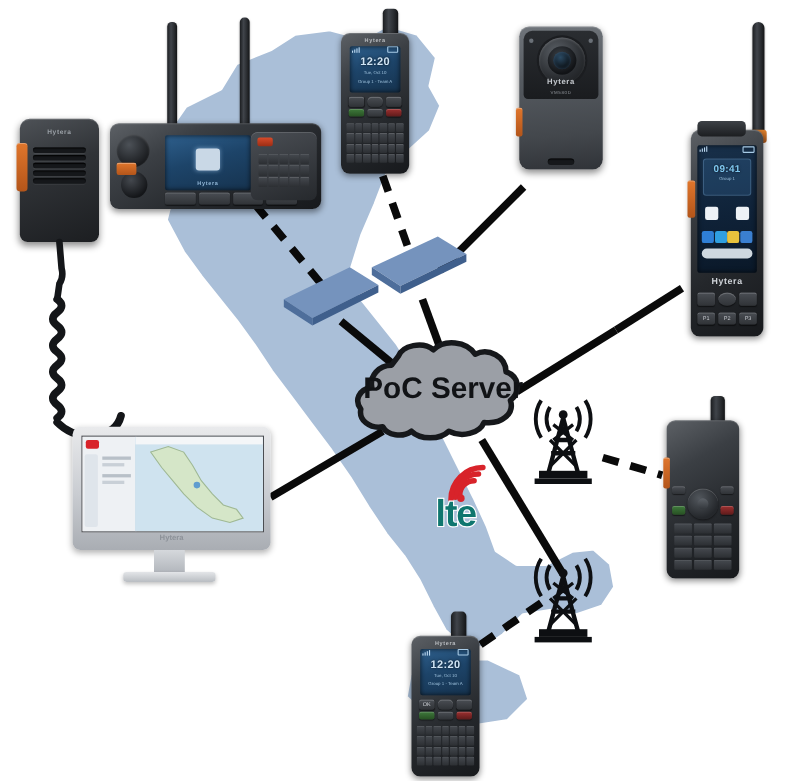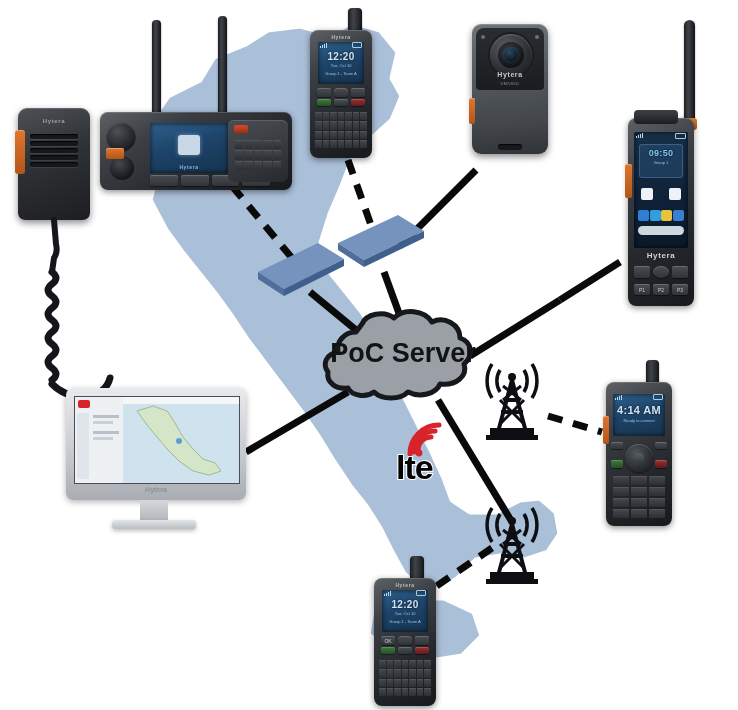--- a/index.html
+++ b/index.html
@@ -44,21 +44,21 @@
   
   .wifi-badge{position:absolute;display:flex;align-items:center;justify-content:center;
               background:#000;border-radius:50%/50%;}
   .wifi-badge .wtxt{color:#fff;font-weight:bold;font-style:italic;letter-spacing:-.5px;}
   .wifi-badge .woval{background:#fff;border-radius:50%;display:flex;align-items:center;
                      justify-content:center;color:#000;font-weight:bold;font-style:italic;}
 
   
   .lte-badge{position:absolute;}
   .lte-badge .ltetxt{position:absolute;left:0;bottom:0;font-weight:bold;
-      color:#000000;-webkit-text-stroke:2px #ffffff;paint-order:stroke fill;letter-spacing:-1px;}
+      color:#0f766e;-webkit-text-stroke:2px #ffffff;paint-order:stroke fill;letter-spacing:-1px;}
 
   
   .mon-body{position:absolute;left:0;top:0;width:100%;height:100%;
      border-radius:7px;background:linear-gradient(180deg,#e9eaec 0%,#c9ccd1 55%,#a9adb3 100%);
      box-shadow:0 2px 6px rgba(0,0,0,.3);}
   .mon-screen{position:absolute;overflow:hidden;background:#fff;border:1px solid #4a4d52;}
   .mon-side{position:absolute;left:0;top:0;bottom:0;background:#eef1f4;border-right:1px solid #d2d7dc;}
   .mon-map{position:absolute;right:0;top:0;bottom:0;background:#cfe3ef;}
   .mon-brand{position:absolute;left:0;right:0;text-align:center;color:#8d9299;font-weight:bold;}
   .mon-stand{position:absolute;background:linear-gradient(180deg,#d5d8dc,#b0b4ba);}
@@ -346,21 +346,21 @@
         <span class="sb-dots">
           <i style="height:2px;"></i>
             <i style="height:3px;"></i>
             <i style="height:4px;"></i>
             <i style="height:5px;"></i>
         </span>
         <span style="width:9px;height:4px;border:1px solid #a8cbe6;border-radius:1px;"></span>
       </div>
       <div style="position:absolute;left:5px;top:12px;right:5px;height:32px;border-radius:3px;
                   background:rgba(70,130,190,.22);border:1px solid rgba(150,200,240,.25);"></div>
-      <div class="scr-time" style="top:16px;font-size:9px;color:#7fc8f0;">09:50</div>
+      <div class="scr-time" style="top:16px;font-size:9px;color:#7fc8f0;">09:41</div>
       <div class="scr-sub" style="top:28px;font-size:4px;">Group 1</div>
       <div style="position:absolute;left:7px;top:56px;right:7px;display:flex;justify-content:space-between;">
         <span style="width:12px;height:12px;border-radius:2px;background:#eef2f6;"></span>
         <span style="width:12px;height:12px;border-radius:2px;background:#eef2f6;"></span>
       </div>
       <div style="position:absolute;left:4px;top:78px;right:4px;display:flex;justify-content:space-between;">
         <span style="width:11px;height:11px;border-radius:2px;background:#2f7fd6;"></span>
         <span style="width:11px;height:11px;border-radius:2px;background:#2f9fe0;"></span>
         <span style="width:11px;height:11px;border-radius:2px;background:#e8c23c;"></span>
         <span style="width:11px;height:11px;border-radius:2px;background:#3a7fd0;"></span>
@@ -389,33 +389,20 @@
                    font-size:5px;color:#c7cbd0;">
         <em style="font-style:normal;">P3</em>
       </span>
     </div>
   </div>
 
   <div class="dev" style="left:606px;top:382px;width:66px;height:144px;">
     <div class="ant" style="left:40px;top:-22px;width:13px;height:30px;border-radius:4px;"></div>
     <div class="shell"></div>
     <div class="orange" style="left:-3px;top:34px;width:6px;height:28px;"></div>
-    <div class="screen" style="left:7px;top:12px;width:52px;height:42px;">
-      <div class="statusbar" style="height:6px;">
-        <span class="sb-dots">
-          <i style="height:2px;"></i>
-            <i style="height:3px;"></i>
-            <i style="height:4px;"></i>
-            <i style="height:5px;"></i>
-        </span>
-        <span style="width:8px;height:4px;border:1px solid #a8cbe6;border-radius:1px;"></span>
-      </div>
-      <div class="scr-time" style="top:10px;font-size:11px;">4:14 AM</div>
-      <div class="scr-sub" style="top:24px;font-size:4px;">Ready to connect</div>
-    </div>
     <div style="position:absolute;left:19px;top:62px;width:28px;height:28px;border-radius:50%;
                 background:radial-gradient(circle at 38% 32%,#51565c,#24272b 70%);
                 box-shadow:0 1px 2px rgba(0,0,0,.55),inset 0 1px 0 rgba(255,255,255,.18);">
       <span style="position:absolute;left:9px;top:9px;width:10px;height:10px;border-radius:50%;
                    background:linear-gradient(180deg,#5c6167,#33373c);"></span>
     </div>
     <span class="key" style="left:5px;top:60px;width:12px;height:7px;"></span>
     <span class="key" style="left:49px;top:60px;width:12px;height:7px;"></span>
     <span class="key" style="left:5px;top:78px;width:12px;height:8px;background:linear-gradient(180deg,#3f7a3c,#275023);"></span>
     <span class="key" style="left:49px;top:78px;width:12px;height:8px;background:linear-gradient(180deg,#9e3030,#5e1b1b);"></span>

